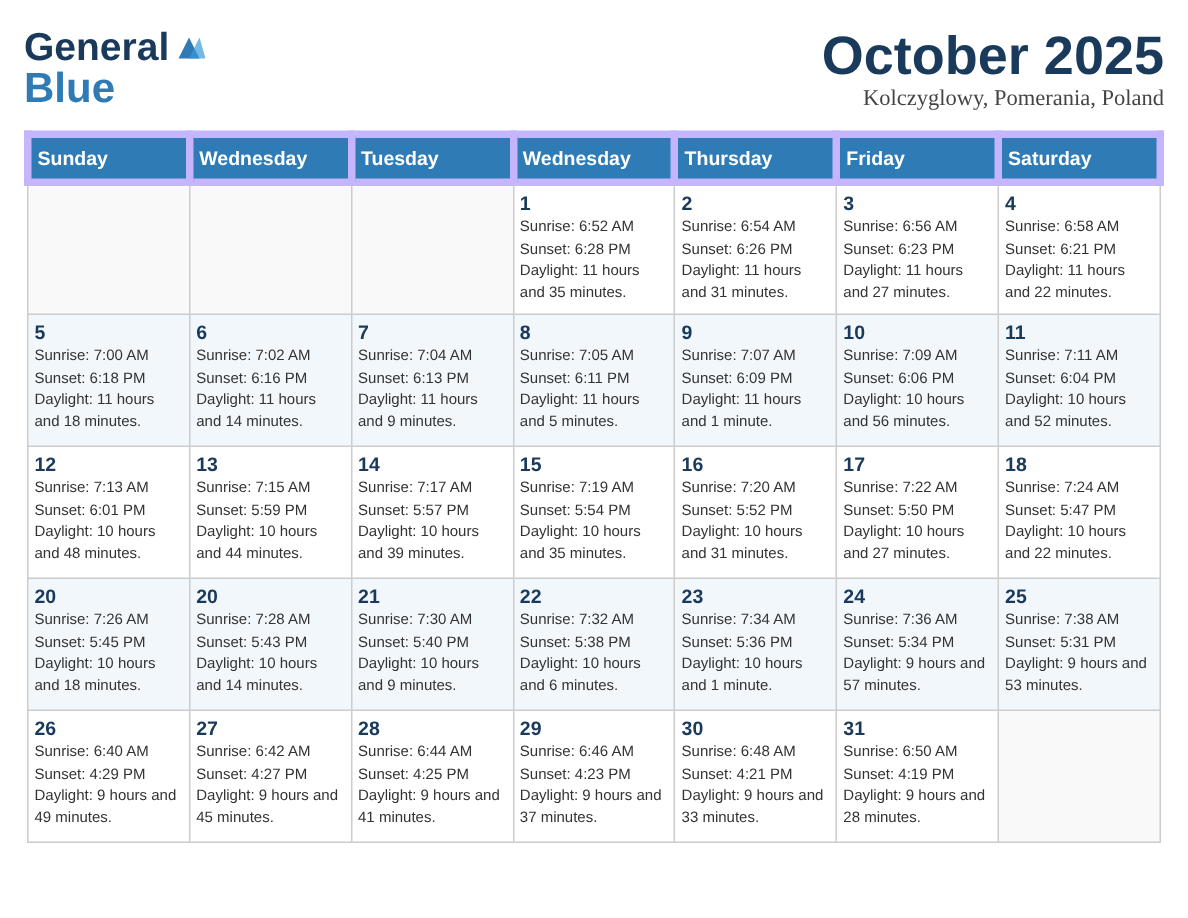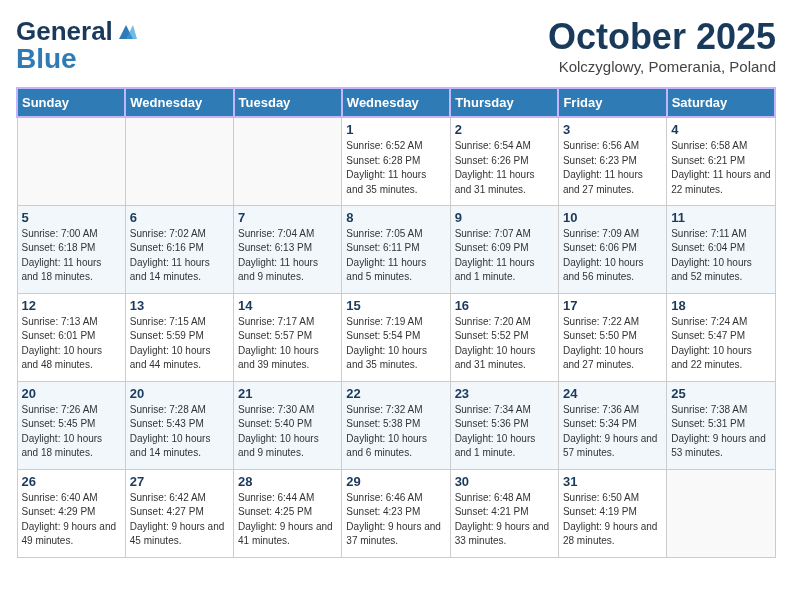--- a/index.html
+++ b/index.html
@@ -26,34 +26,35 @@
       margin-left: 32px;
     }
     .month-title {
       font-size: 36px;
       color: #1a3a5c;
       font-weight: bold;
     }
     .subtitle {
       font-size: 15px;
       color: #444;
+      font-family: Liberation Serif, serif;
     }
     table {
       width: 100%;
       border-collapse: collapse;
       table-layout: fixed;
     }
     thead tr th {
       background-color: #2e7bb5;
       color: #fff;
       font-size: 13px;
       font-weight: bold;
       padding: 6px 4px;
       text-align: left;
-      border: 2px solid #c4b5fd;
+      border: 5px solid #c4b5fd;
     }
     tbody tr td {
       vertical-align: top;
       font-size: 10.5px;
       color: #222;
       border: 1px solid #ccc;
       padding: 4px 4px;
       height: 88px;
       background: #fff;
     }

